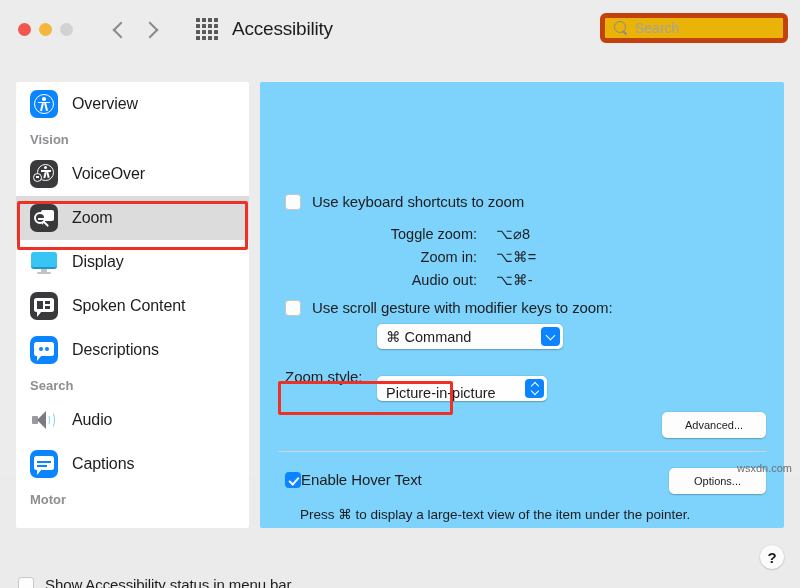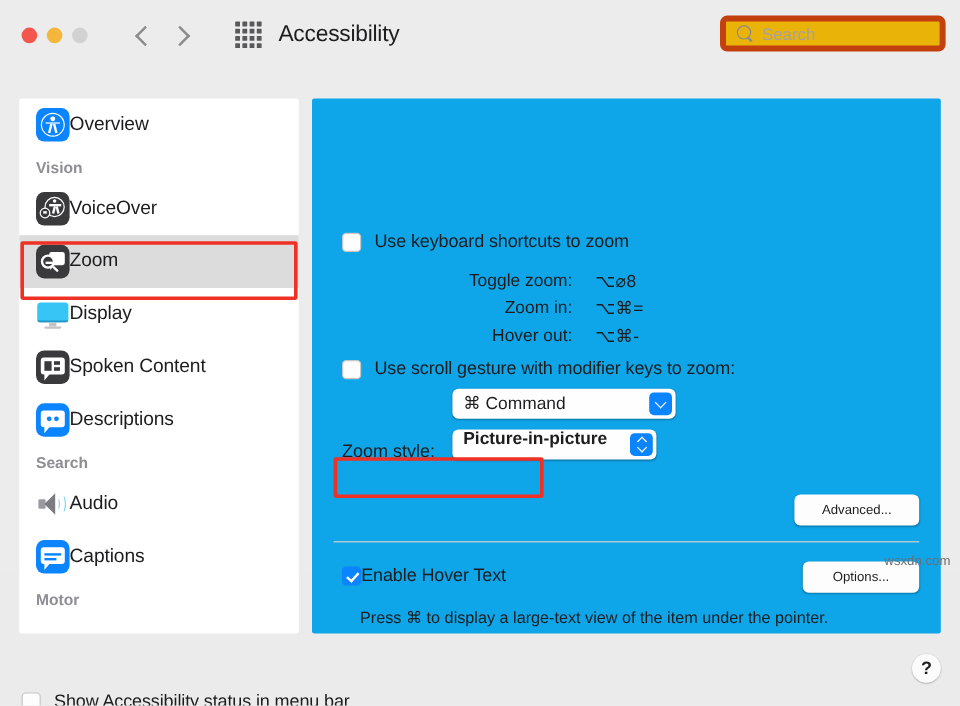--- a/index.html
+++ b/index.html
@@ -96,21 +96,21 @@
     border-radius: 2px;
     overflow: hidden;
   }
   .side-row {
     display: flex; align-items: center;
     height: 44px; padding-left: 14px;
   }
   .side-row.selected { background: #dcdcdc; }
   .side-label {
     font-size: 16px; color: #1d1d1f;
-    letter-spacing: -0.1px;
+    margin-left: 14px; letter-spacing: -0.1px;
   }
   .side-group {
     font-size: 13px; color: #8e8e93;
     font-weight: bold;
     padding-left: 14px;
     height: 26px; display: flex; align-items: center;
   }
   .sicon { width: 28px; height: 28px; flex: none; position: relative; }
 
   
@@ -273,21 +273,21 @@
   .ic-captions .l1, .ic-captions .l2 {
     position: absolute; background: #0a84ff; height: 1.6px;
   }
   .ic-captions .l1 { left: 7px; top: 11px; width: 14px; }
   .ic-captions .l2 { left: 7px; top: 15px; width: 10px; }
 
   
   #content {
     position: absolute; left: 260px; top: 82px;
     width: 524px; height: 446px;
-    background: #0ea5e9;
+    background: #7dd3fc;
     border-radius: 2px;
   }
 
   .cb {
     width: 16px; height: 16px; flex: none;
     border-radius: 3.5px;
     background: #fdfdfd;
     border: 1px solid #c6c6c8;
     position: relative;
   }
@@ -341,26 +341,26 @@
     width: 7px; height: 7px;
     border-left: 1.7px solid #fff; border-bottom: 1.7px solid #fff;
     transform: rotate(-45deg); margin-top: -3px;
   }
 
   #zoomstyle-label {
     position: absolute; left: 25px; top: 286px;
     font-size: 15px; color: #1d1d1f;
   }
   #style-popup {
-    position: absolute; left: 117px; top: 276px;
+    position: absolute; left: 117px; top: 294px;
     width: 170px; height: 25px;
     background: #fefefe;
     border-radius: 5px;
     box-shadow: 0 0.5px 1.5px rgba(0,0,0,0.28);
-    display: flex; align-items: flex-start; font-weight: bold;
+    display: flex; align-items: flex-end;
   }
   #style-popup .val {
     font-size: 14.5px; color: #1d1d1f; margin-left: 9px;
   }
   .step-btn {
     position: absolute; right: 3px; top: 3px;
     width: 19px; height: 19px;
     background: #0a84ff; border-radius: 4px;
     display: flex; flex-direction: column;
     align-items: center; justify-content: center; gap: 3px;
@@ -569,21 +569,21 @@
 
     <div class="shortcut-line" style="left:25px; top:144px;">
       <span class="sc-label">Toggle zoom:</span>
       <span class="sc-keys">⌥⌀8</span>
     </div>
     <div class="shortcut-line" style="left:25px; top:167px;">
       <span class="sc-label">Zoom in:</span>
       <span class="sc-keys">⌥⌘=</span>
     </div>
     <div class="shortcut-line" style="left:25px; top:190px;">
-      <span class="sc-label">Hover out:</span>
+      <span class="sc-label">Audio out:</span>
       <span class="sc-keys">⌥⌘-</span>
     </div>
 
     <div class="row" id="scroll-row">
       <span class="cb"></span>
       <span class="ctext">Use scroll gesture with modifier keys to zoom:</span>
     </div>
 
     <div id="cmd-popup">
       <span class="val">⌘ Command</span>

